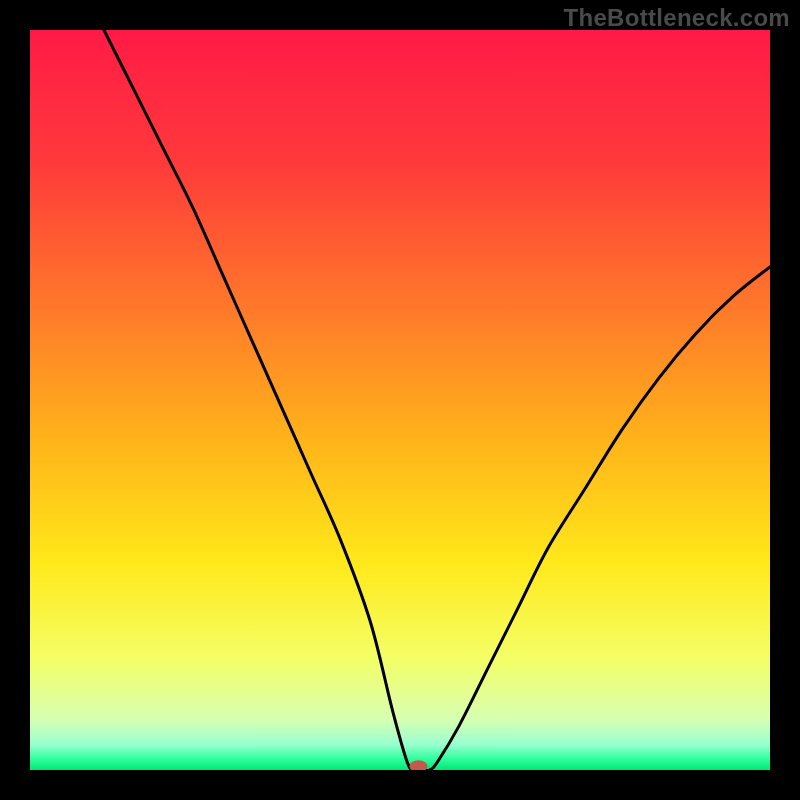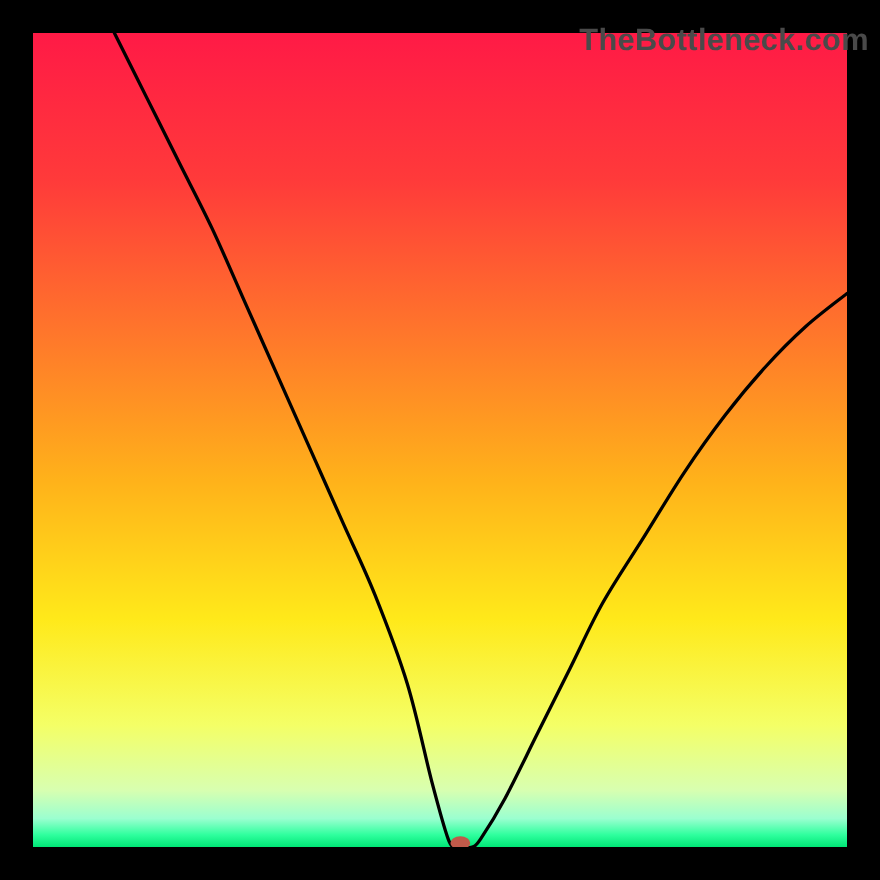--- a/index.html
+++ b/index.html
@@ -15,26 +15,25 @@
     position: relative;
     width: 800px;
     height: 800px;
     background: #000;
   }
   .watermark {
     position: absolute;
     top: 4px;
     right: 10px;
     color: #4a4a4a;
-    font-size: 28px;
+    font-size: 24px;
     font-weight: 600;
     letter-spacing: 0.3px;
     z-index: 3;
     user-select: none;
-    margin-top: 16px;
   }
   svg.plot {
     position: absolute;
     top: 0;
     left: 0;
     z-index: 1;
   }
 </style>
 </head>
 <body>

